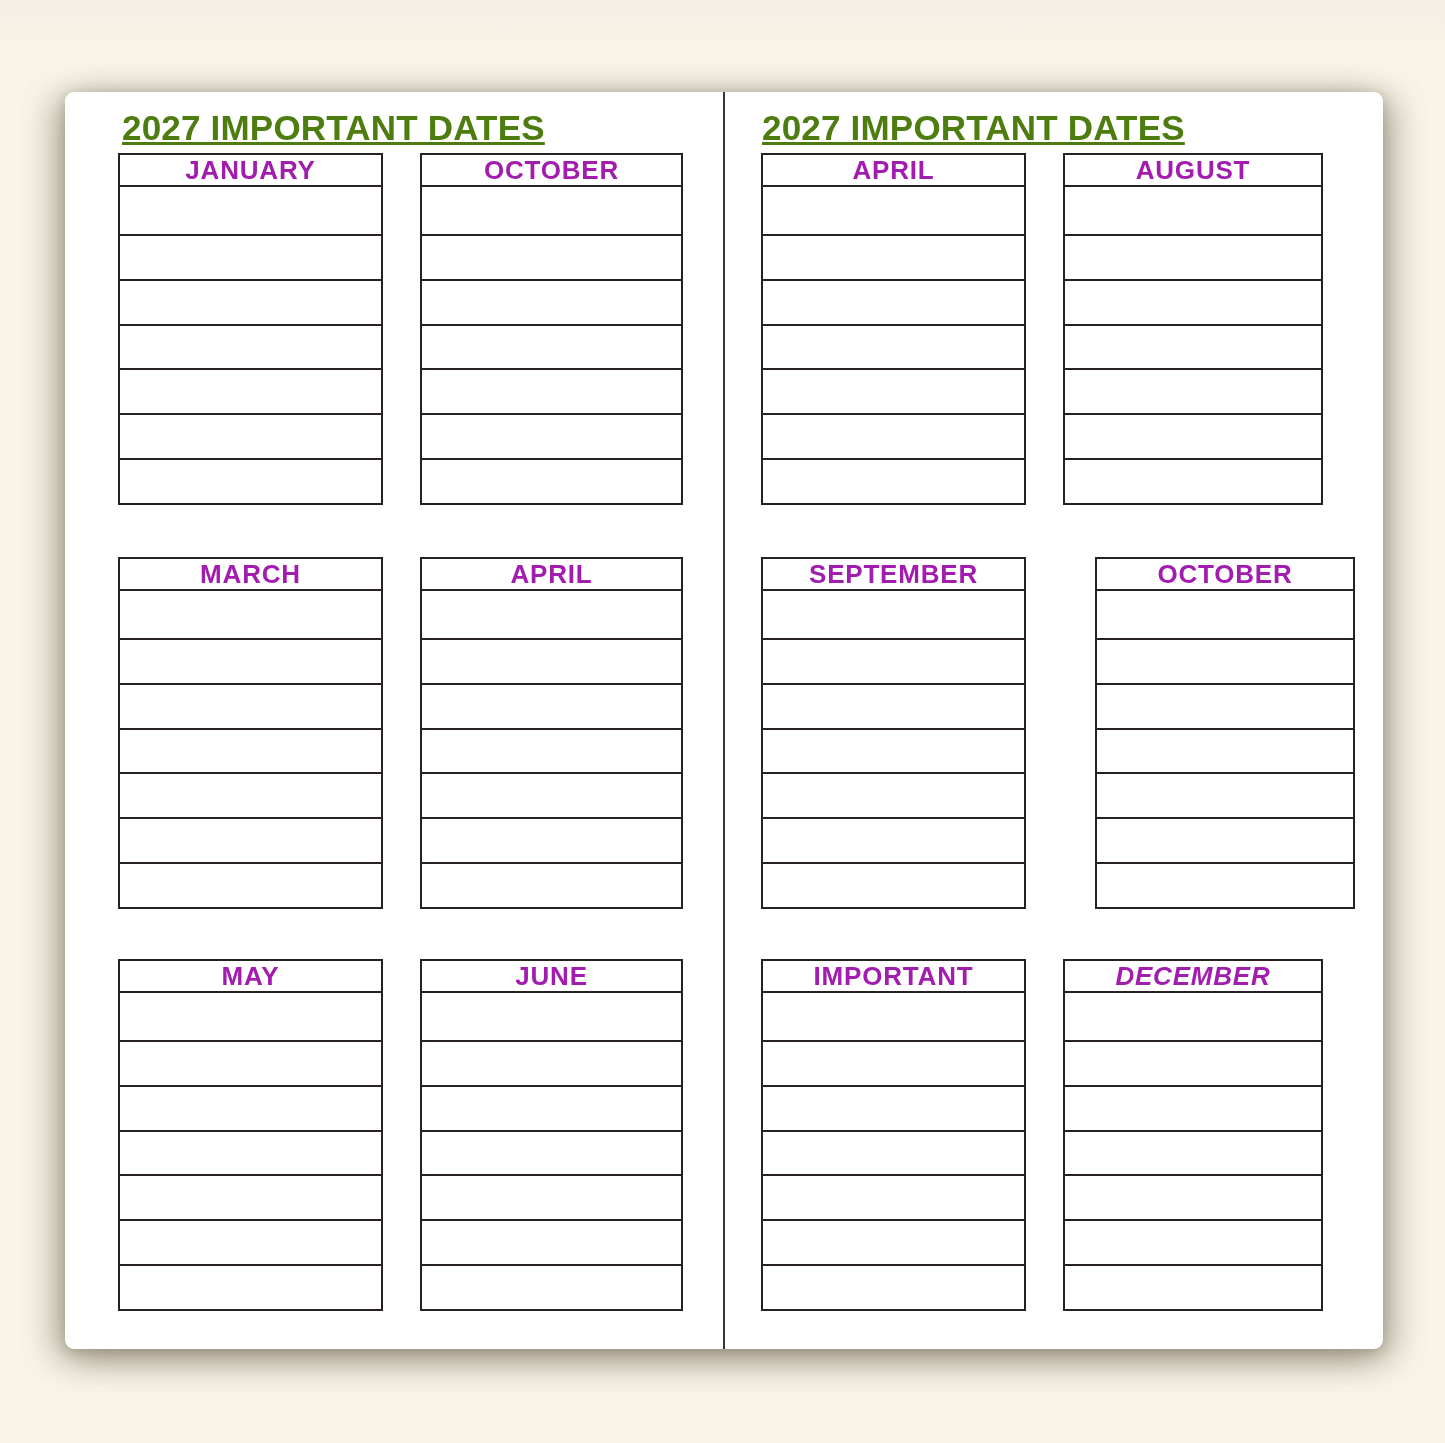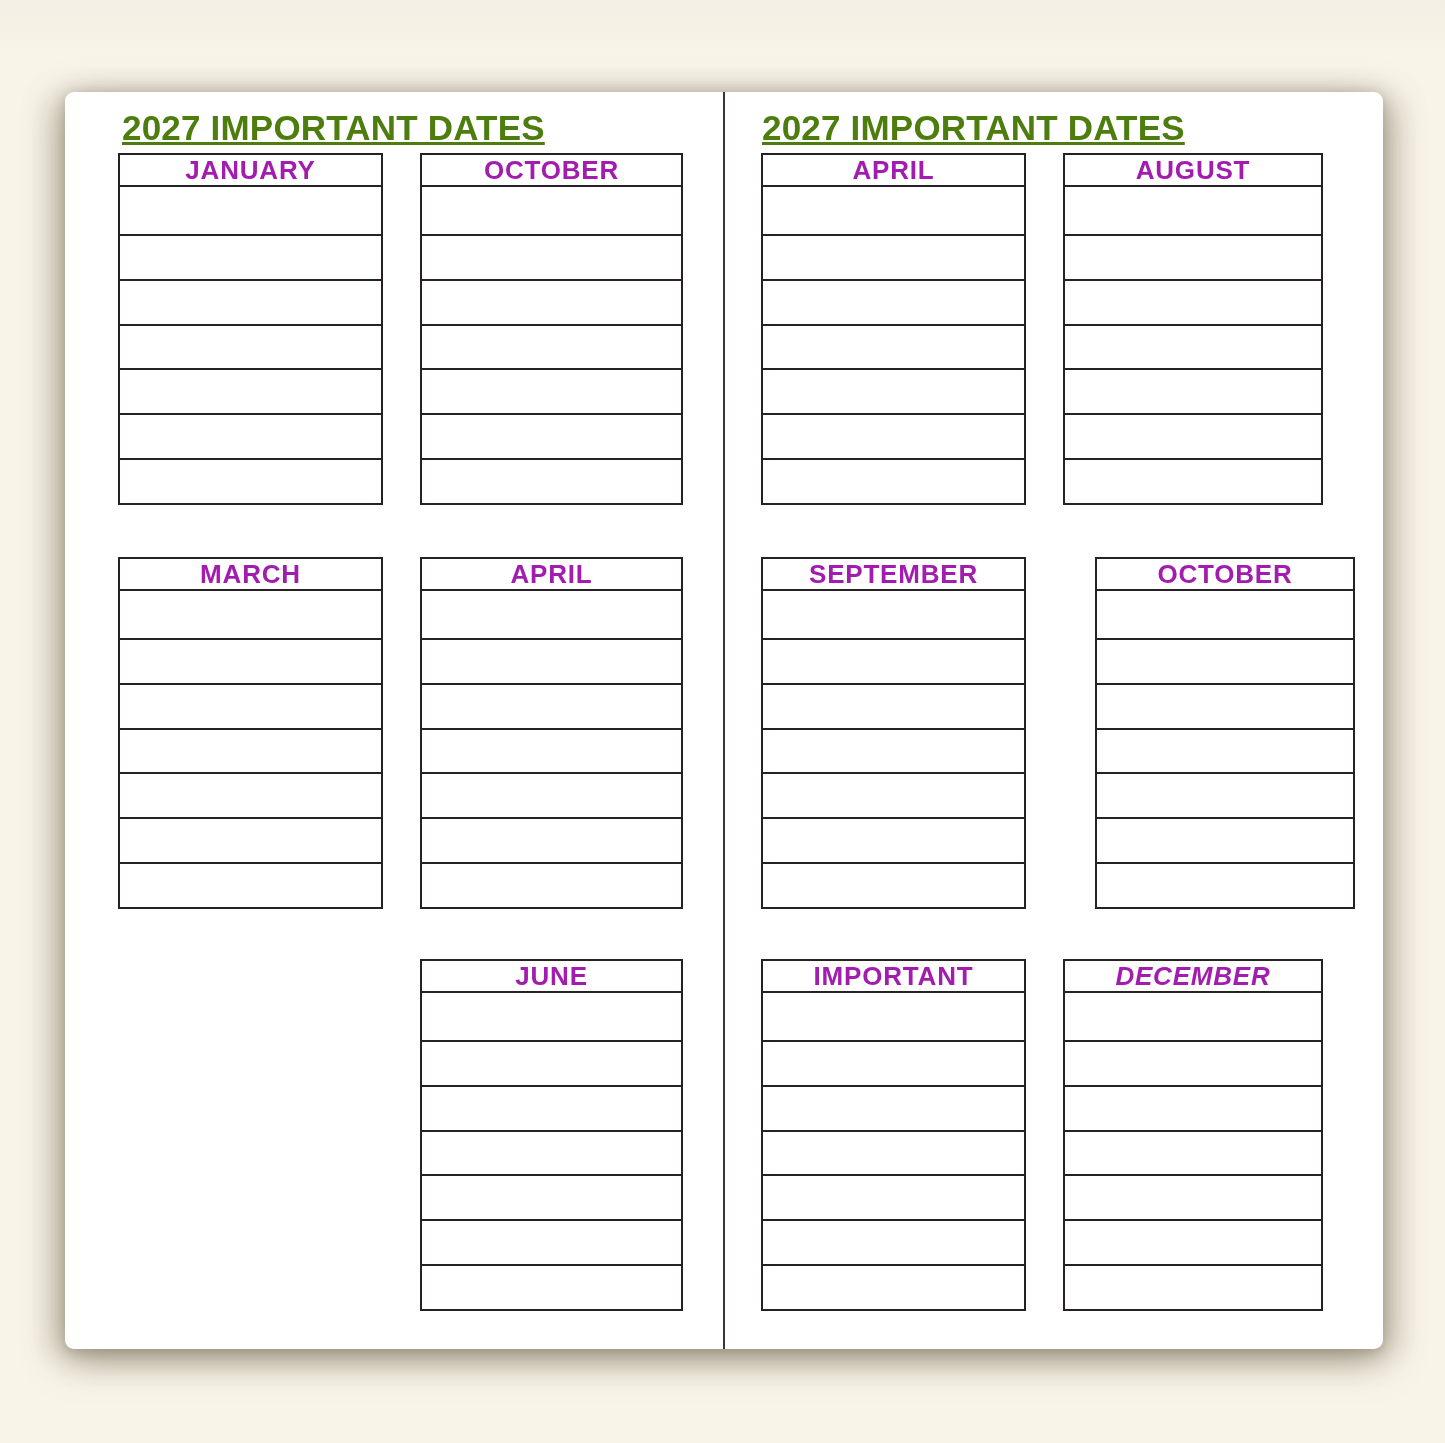--- a/index.html
+++ b/index.html
@@ -137,20 +137,32 @@
     <div class="month-rows">
         <div class="month-row"></div>
         <div class="month-row"></div>
         <div class="month-row"></div>
         <div class="month-row"></div>
         <div class="month-row"></div>
         <div class="month-row"></div>
         <div class="month-row"></div>
       </div>
   </div>
+  <div class="month-table m-may">
+    <div class="month-header">MAY</div>
+    <div class="month-rows">
+        <div class="month-row"></div>
+        <div class="month-row"></div>
+        <div class="month-row"></div>
+        <div class="month-row"></div>
+        <div class="month-row"></div>
+        <div class="month-row"></div>
+        <div class="month-row"></div>
+      </div>
+  </div>
   <div class="month-table m-jun">
     <div class="month-header">JUNE</div>
     <div class="month-rows">
         <div class="month-row"></div>
         <div class="month-row"></div>
         <div class="month-row"></div>
         <div class="month-row"></div>
         <div class="month-row"></div>
         <div class="month-row"></div>
         <div class="month-row"></div>

